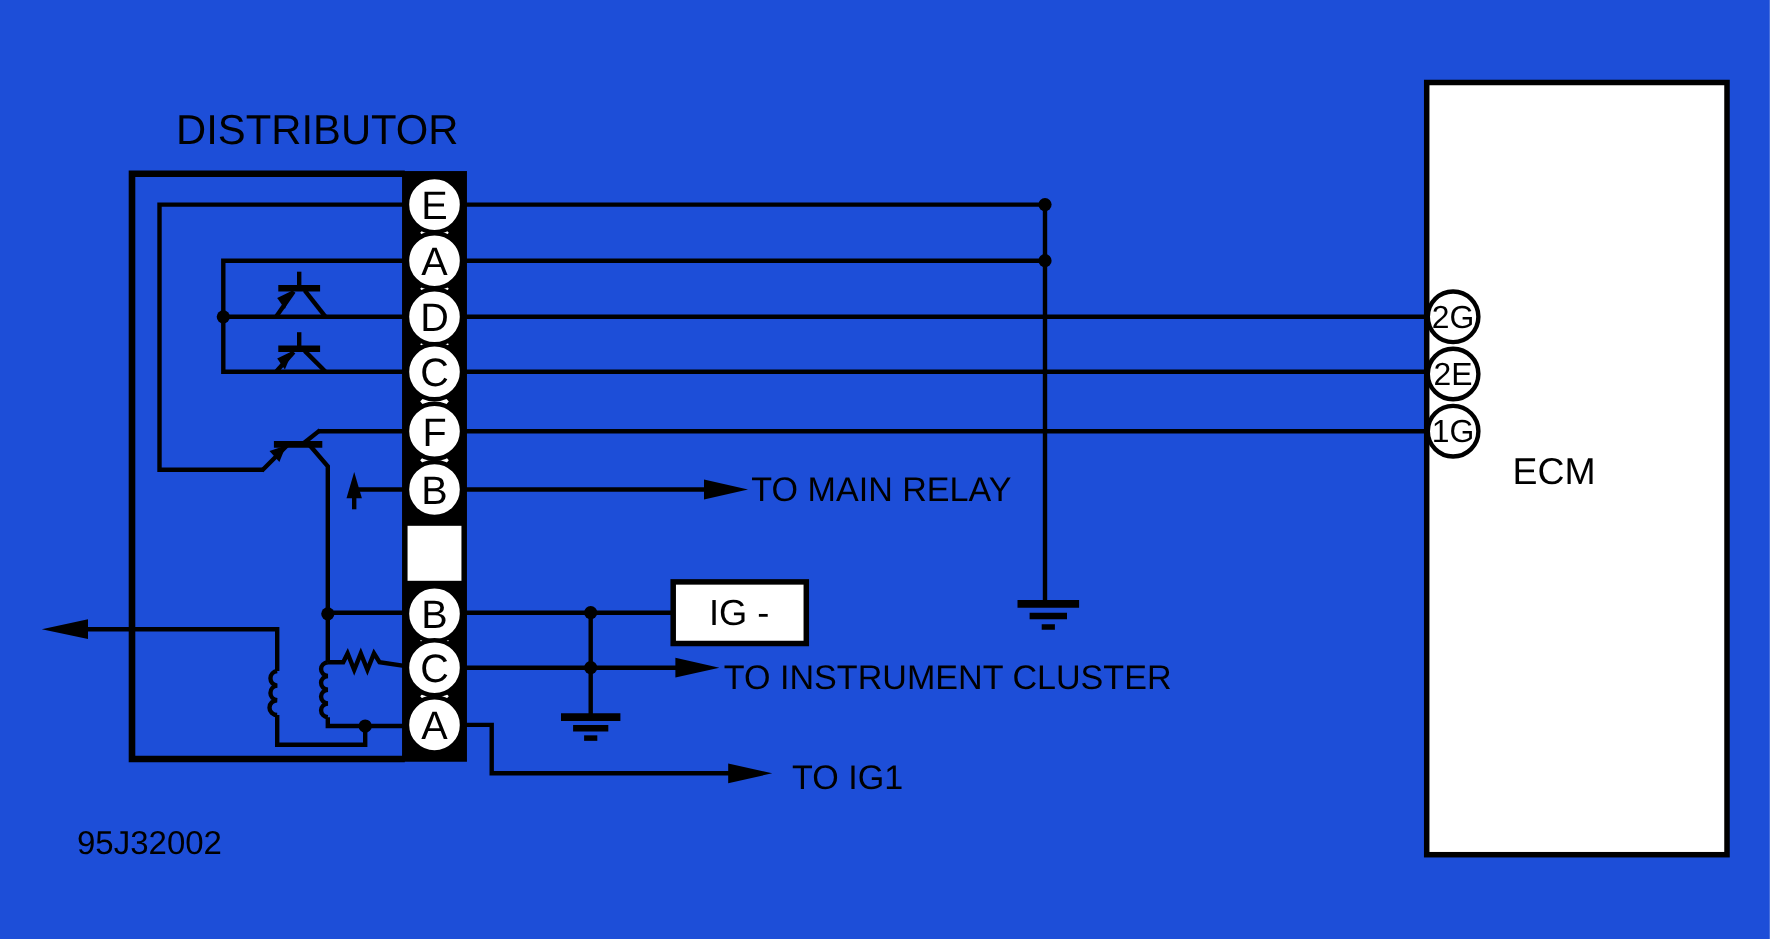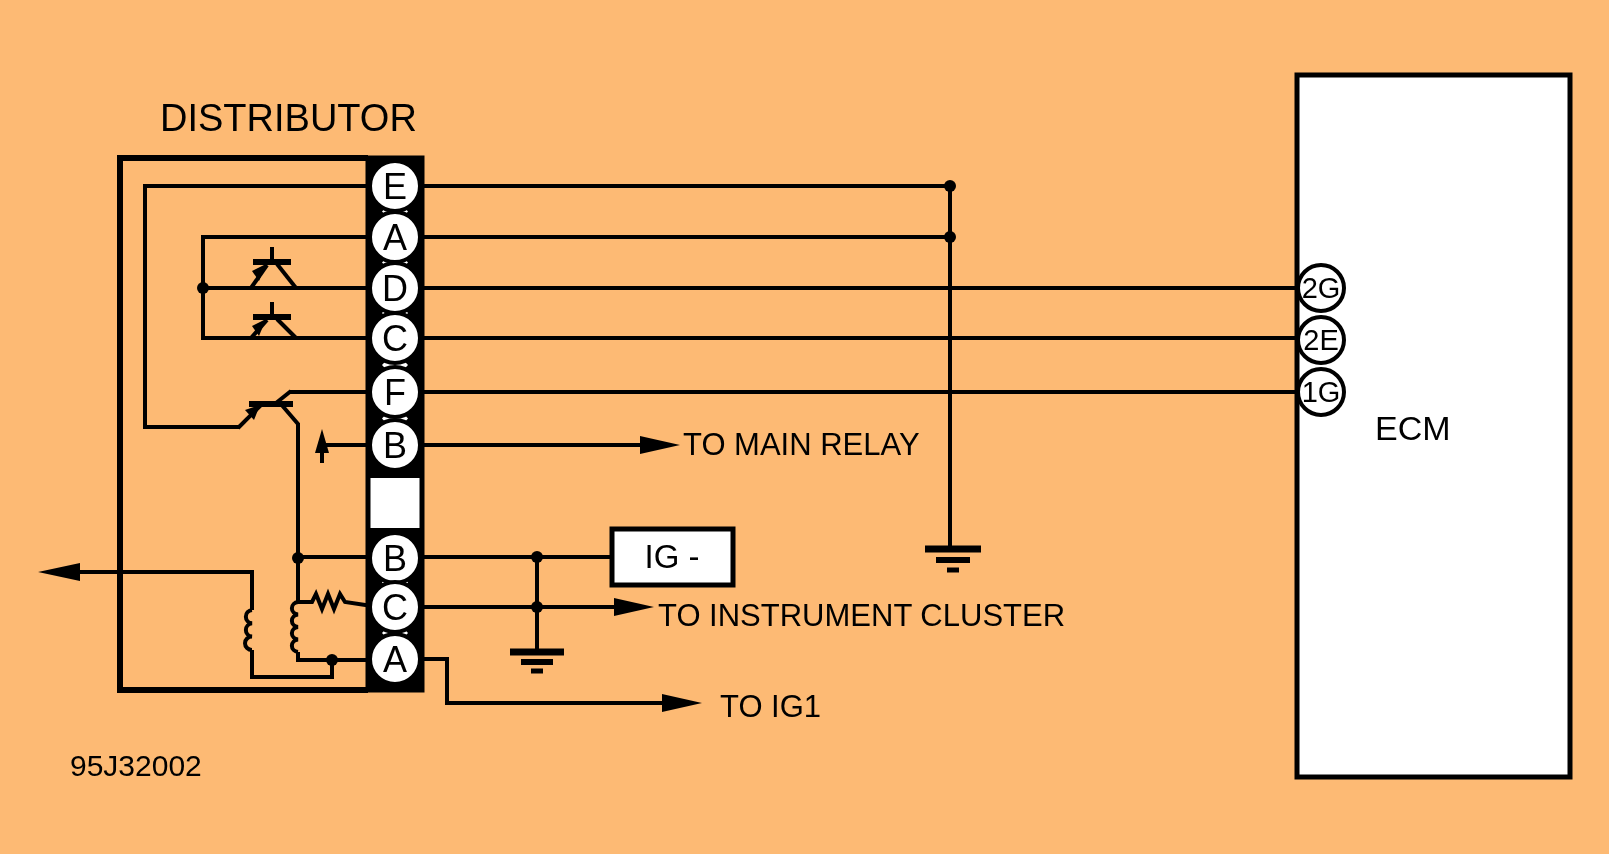--- a/index.html
+++ b/index.html
@@ -1,16 +1,16 @@
 <!DOCTYPE html>
 <html><head>
 <meta charset="utf-8">
 <style>
   html,body{margin:0;padding:0;background:#ffffff;}
-  .page{position:relative;width:1609px;height:854px;background:#fdba74;overflow:hidden;
+  .page{position:relative;width:1609px;height:854px;background:#1d4ed8;overflow:hidden;
         font-family:"Liberation Sans", sans-serif;}
   svg{position:absolute;left:0;top:0;}
   svg text{fill:#000;font-family:"Liberation Sans", sans-serif;}
   .wire{stroke:#000;stroke-width:4;fill:none;}
   .boxline{stroke:#000;stroke-width:6;fill:none;}
   .pin-circle{fill:#fff;stroke:#000;stroke-width:4;}
   .pin-letter{font-size:36px;text-anchor:middle;}
   .ecm-pin-letter{font-size:29px;text-anchor:middle;}
   .dot{fill:#000;stroke:none;}
   .arrowhead{fill:#000;stroke:none;}

